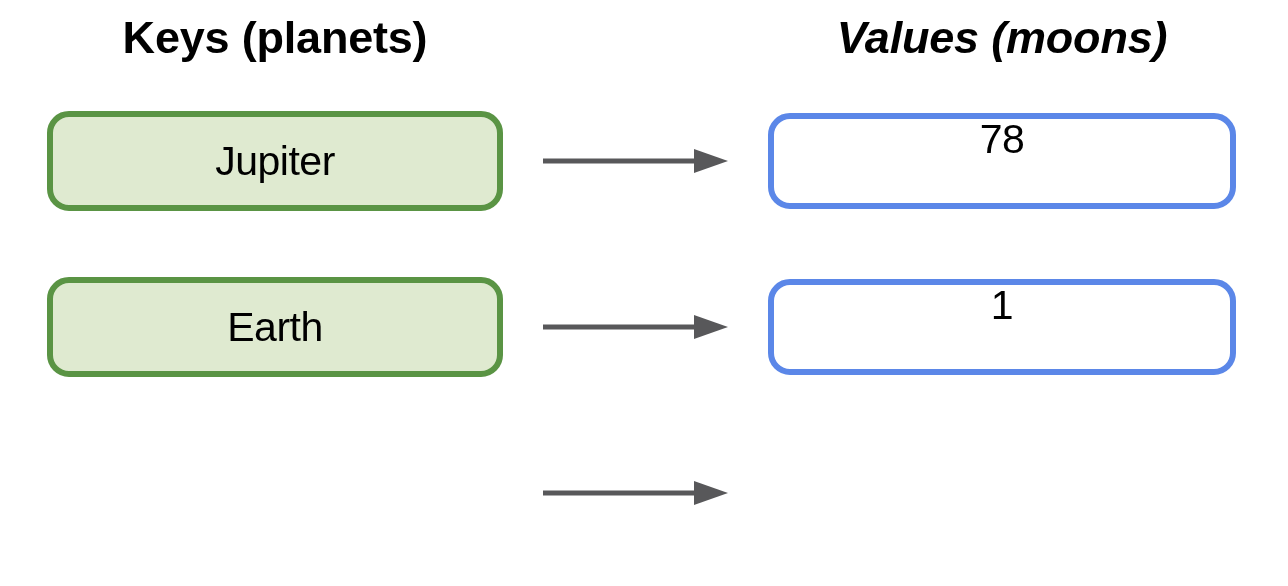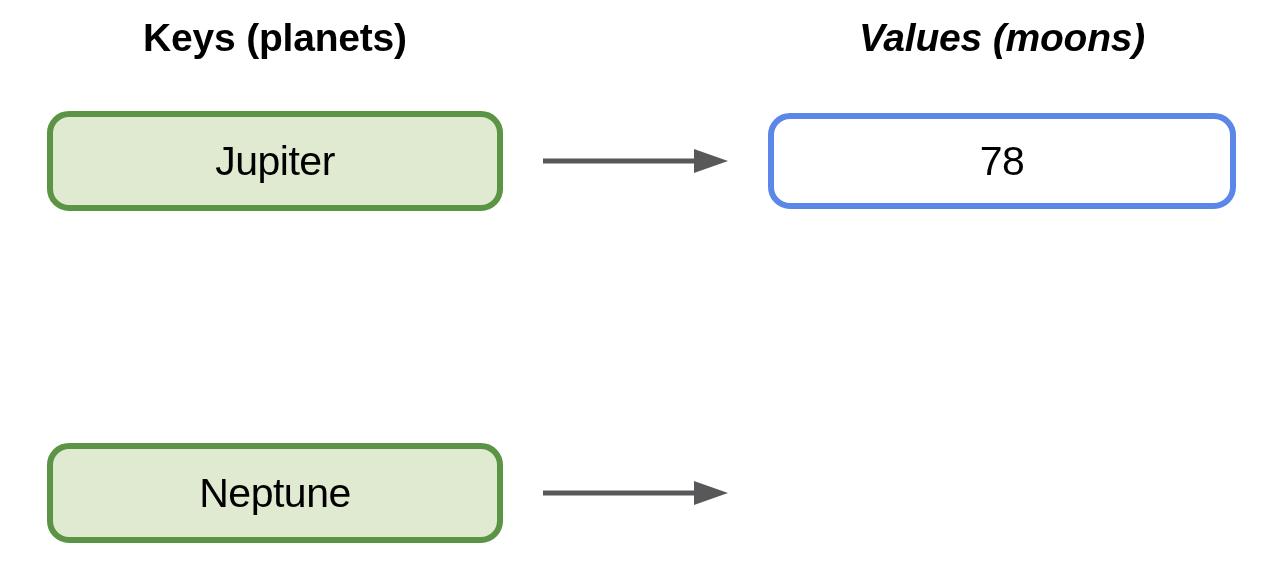--- a/index.html
+++ b/index.html
@@ -21,21 +21,21 @@
     position: absolute;
     inset: 0;
   }
 
   
   .col-header {
     position: absolute;
     top: 16px;
     height: 44px;
     line-height: 44px;
-    font-size: 39px;
+    font-size: 45px;
     font-weight: bold;
     color: #000000;
     text-align: center;
     white-space: nowrap;
     letter-spacing: -0.2px;
   }
   .col-header.keys {
     left: 41px;
     width: 468px;
   }
@@ -84,21 +84,20 @@
     position: absolute;
     left: 768px;
     top: 2px;
     width: 468px;
     height: 96px;
     box-sizing: border-box;
     border: 6px solid #5b87e8;
     border-radius: 22px;
     background: #ffffff;
     display: flex;
-    align-items: center;
     justify-content: center;
   }
   .value-label {
     font-size: 41px;
     color: #000000;
     line-height: 1;
     white-space: nowrap;
     letter-spacing: -0.5px;
   }
 
@@ -128,25 +127,36 @@
       <svg width="200" height="32" viewBox="0 0 200 32" aria-hidden="true">
         <line x1="7" y1="16" x2="165" y2="16" stroke="#58585a" stroke-width="5"></line>
         <polygon points="158,4 192,16 158,28" fill="#58585a"></polygon>
       </svg>
     </div>
     <div class="value-box">
       <span class="value-label">78</span>
     </div>
   </div>
 
+  <div class="row row-2">
+    <div class="key-box">
+      <span class="key-label">Earth</span>
+    </div>
+    <div class="arrow">
+      <svg width="200" height="32" viewBox="0 0 200 32" aria-hidden="true">
+        <line x1="7" y1="16" x2="165" y2="16" stroke="#58585a" stroke-width="5"></line>
+        <polygon points="158,4 192,16 158,28" fill="#58585a"></polygon>
+      </svg>
+    </div>
+    <div class="value-box">
+      <span class="value-label">1</span>
+    </div>
+  </div>
 
   <div class="row row-3">
-    <div class="key-box">
-      <span class="key-label">Neptune</span>
-    </div>
     <div class="arrow">
       <svg width="200" height="32" viewBox="0 0 200 32" aria-hidden="true">
         <line x1="7" y1="16" x2="165" y2="16" stroke="#58585a" stroke-width="5"></line>
         <polygon points="158,4 192,16 158,28" fill="#58585a"></polygon>
       </svg>
     </div>
   </div>
 
 </div>
 

